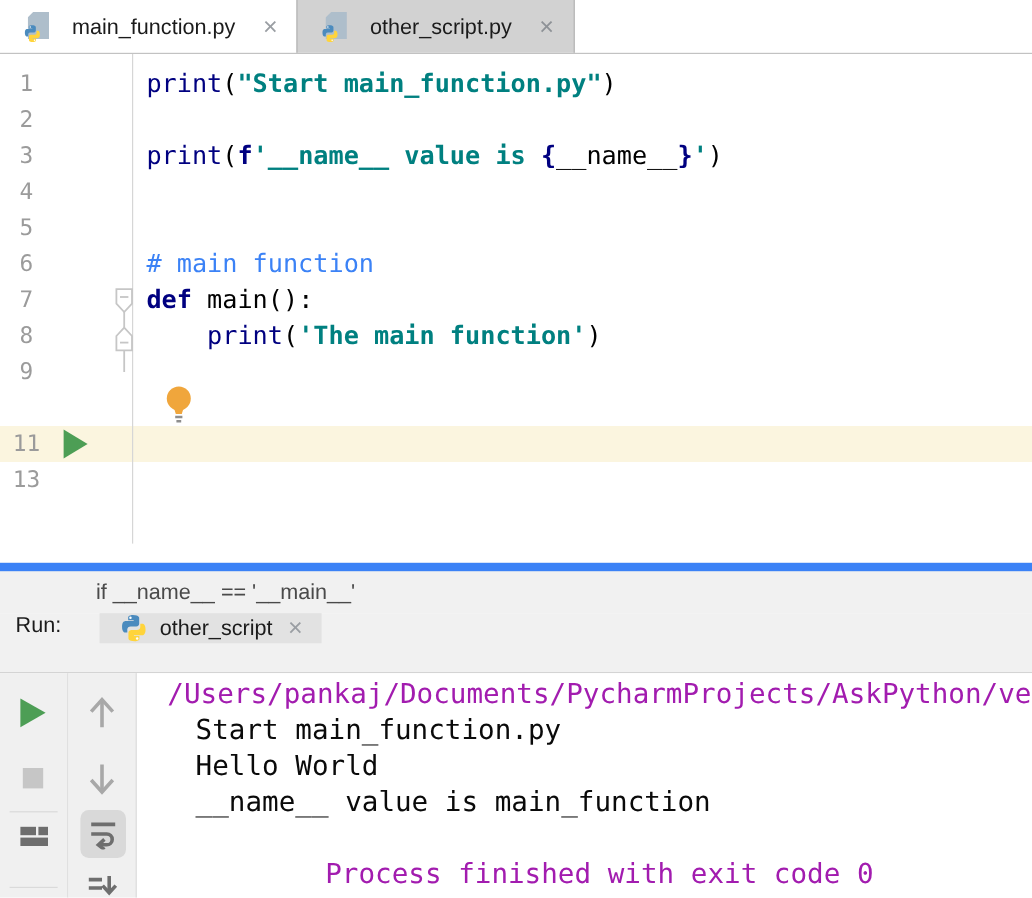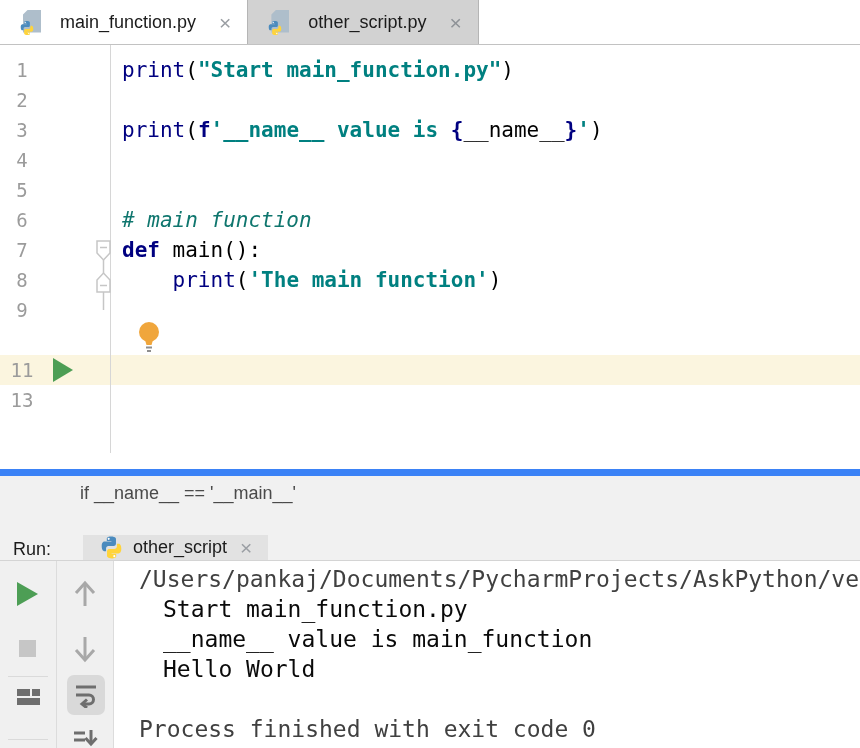--- a/index.html
+++ b/index.html
@@ -31,37 +31,37 @@
           font-family:"DejaVu Sans Mono", monospace; font-size:19px; color:#9B9B9B; }
   .runarrow { position:absolute; left:53px; top:3px; width:0; height:0;
               border-top:12px solid transparent; border-bottom:12px solid transparent;
               border-left:20px solid #4D9E55; }
   .codeline { flex:1; padding-left:12px; font-family:"DejaVu Sans Mono", monospace;
               font-size:21px; line-height:30px; white-space:pre; color:#000; }
   .seg-kw  { color:#000080; }
   .seg-kwb { color:#000080; font-weight:bold; }
   .seg-str { color:#008080; font-weight:bold; }
   .seg-brace { color:#000080; font-weight:bold; }
-  .seg-cmt { color:#0f766e; font-style:italic; }
+  .seg-cmt { color:#3b82f6; }
   .seg-pl  { color:#000; }
   .caret { display:inline-block; width:3px; height:25px; background:#000;
            vertical-align:-5px; }
   #gutter-sep { position:absolute; left:110px; top:0; bottom:0; width:1px;
                 background:#D6D6D6; }
   #foldmarks { position:absolute; left:95px; top:195px; }
   #lightbulb { position:absolute; left:137px; top:276px; }
 
   
   #breadcrumb { height:42px; background:#F1F1F1; border-top:7px solid #3b82f6;
                 display:flex; align-items:center; padding-left:80px;
                 font-size:18px; color:#4A4A4A;margin-top:16px; }
 
   
   #runheader { height:50px; background:#F1F1F1; border-bottom:1px solid #D4D4D4;
-               display:flex; align-items:flex-end; }
+               display:flex; align-items:flex-start; }
   #run-label { display:flex; align-items:center; margin-left:13px; font-size:18px;
                color:#1b1b1b; }
   #run-tab { display:flex; align-items:center; gap:9px; margin-left:32px;
              background:#E2E2E2; padding:0 12px 0 16px; font-size:18px; color:#1b1b1b; }
   #run-tab svg { width:25px; height:25px; }
 
   
   #console { height:203px; display:flex; }
   .toolcol { width:57px; flex:none; background:#F0F0F0; border-right:1px solid #DCDCDC;
              position:relative; }
@@ -77,21 +77,21 @@
                background:#8B8B8B; }
   .t-arrow { position:absolute; left:14px; }
   .t-wrap-bg { position:absolute; left:10px; top:114px; width:38px; height:40px;
                background:#D9D9D9; border-radius:7px; display:flex;
                align-items:center; justify-content:center; }
   .t-scrollend { position:absolute; left:16px; top:168px; }
 
   #console-out { flex:1; background:#fff; padding:3px 0 0 25px; overflow:hidden; }
   .conline { font-family:"DejaVu Sans Mono", monospace; font-size:23px;
              line-height:30px; white-space:pre; }
-  .con-sys { color:#404040; }
+  .con-sys { color:#a21caf;text-align:center; }
   .con-out { color:#0A0A0A;margin-left:24px; }
 </style>
 </head>
 <body>
 
 <div id="tabbar">
   <div class="etab active">
     <span class="fileicon">
       <span class="sheet"></span>
       <svg viewBox="0 0 24 24">
@@ -263,18 +263,18 @@
       <line x1="1" y1="11" x2="12" y2="11" stroke="#6E6E6E" stroke-width="3"></line>
       <line x1="18" y1="1" x2="18" y2="13" stroke="#6E6E6E" stroke-width="3"></line>
       <path d="M12.5 9 L18 15 L23.5 9" fill="none" stroke="#6E6E6E" stroke-width="3"></path>
       <line x1="1" y1="22" x2="24" y2="22" stroke="#6E6E6E" stroke-width="4"></line>
     </svg>
   </div>
 
   <div id="console-out">
       <div class="conline con-sys">/Users/pankaj/Documents/PycharmProjects/AskPython/ve</div>
       <div class="conline con-out">Start main_function.py</div>
+      <div class="conline con-out">Hello World</div>
       <div class="conline con-out">__name__ value is main_function</div>
-      <div class="conline con-out">Hello World</div>
       <div class="conline con-out">&nbsp;</div>
       <div class="conline con-sys">Process finished with exit code 0</div>
     </div>
 </div>
 
 </body></html>

